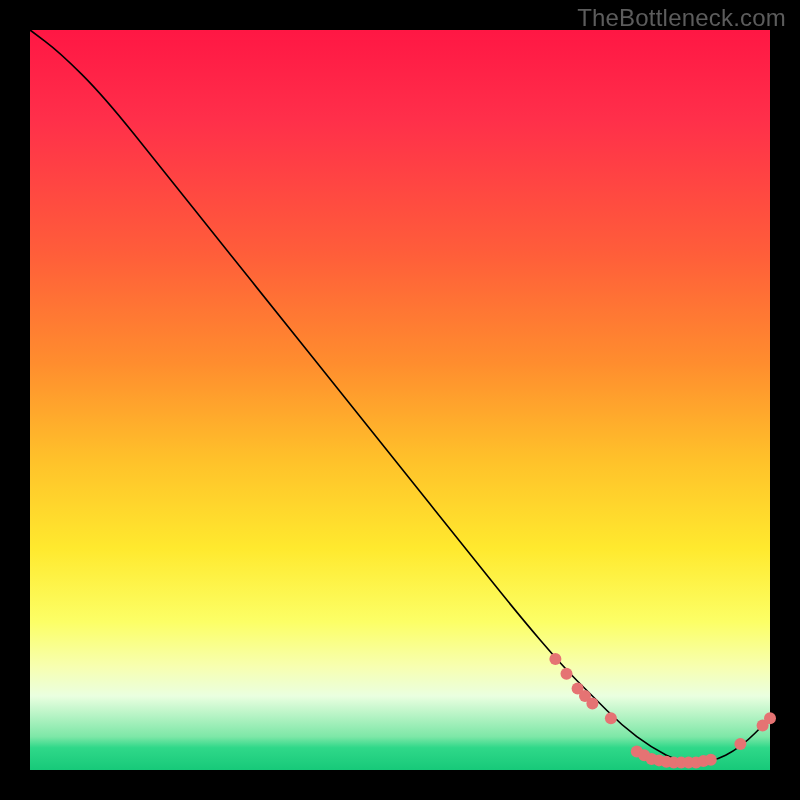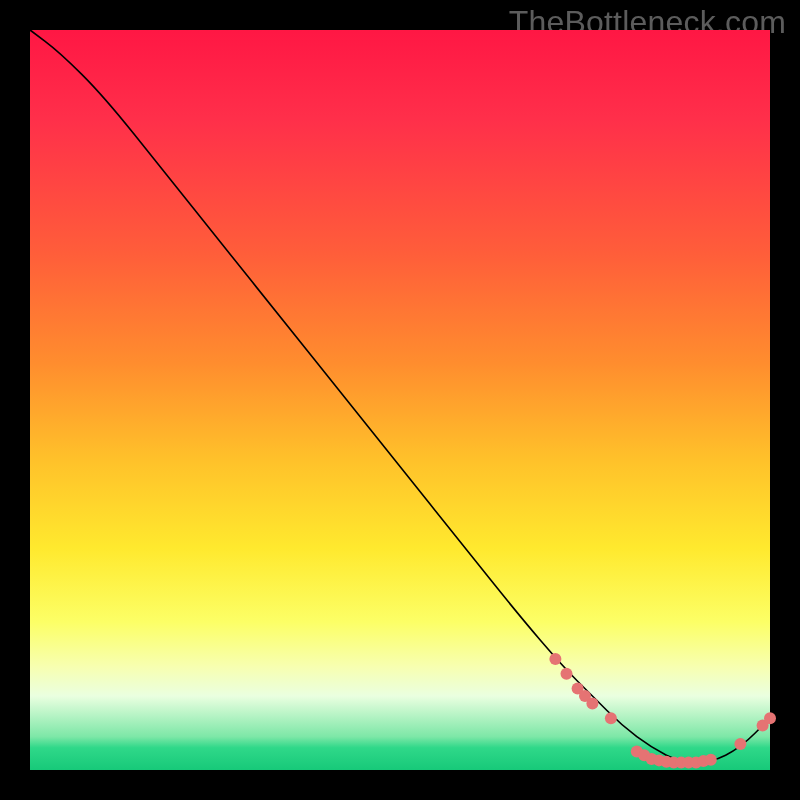--- a/index.html
+++ b/index.html
@@ -8,21 +8,21 @@
     position: relative;
     width: 800px;
     height: 800px;
     background: #000;
   }
   .watermark {
     position: absolute;
     top: 4px;
     right: 14px;
     font-family: Arial, Helvetica, sans-serif;
-    font-size: 32px;
+    font-size: 24px;
     color: #5c5c5c;
     letter-spacing: 0.2px;
   }
   .plot-area {
     position: absolute;
     left: 30px;
     top: 30px;
     width: 740px;
     height: 740px;
     

